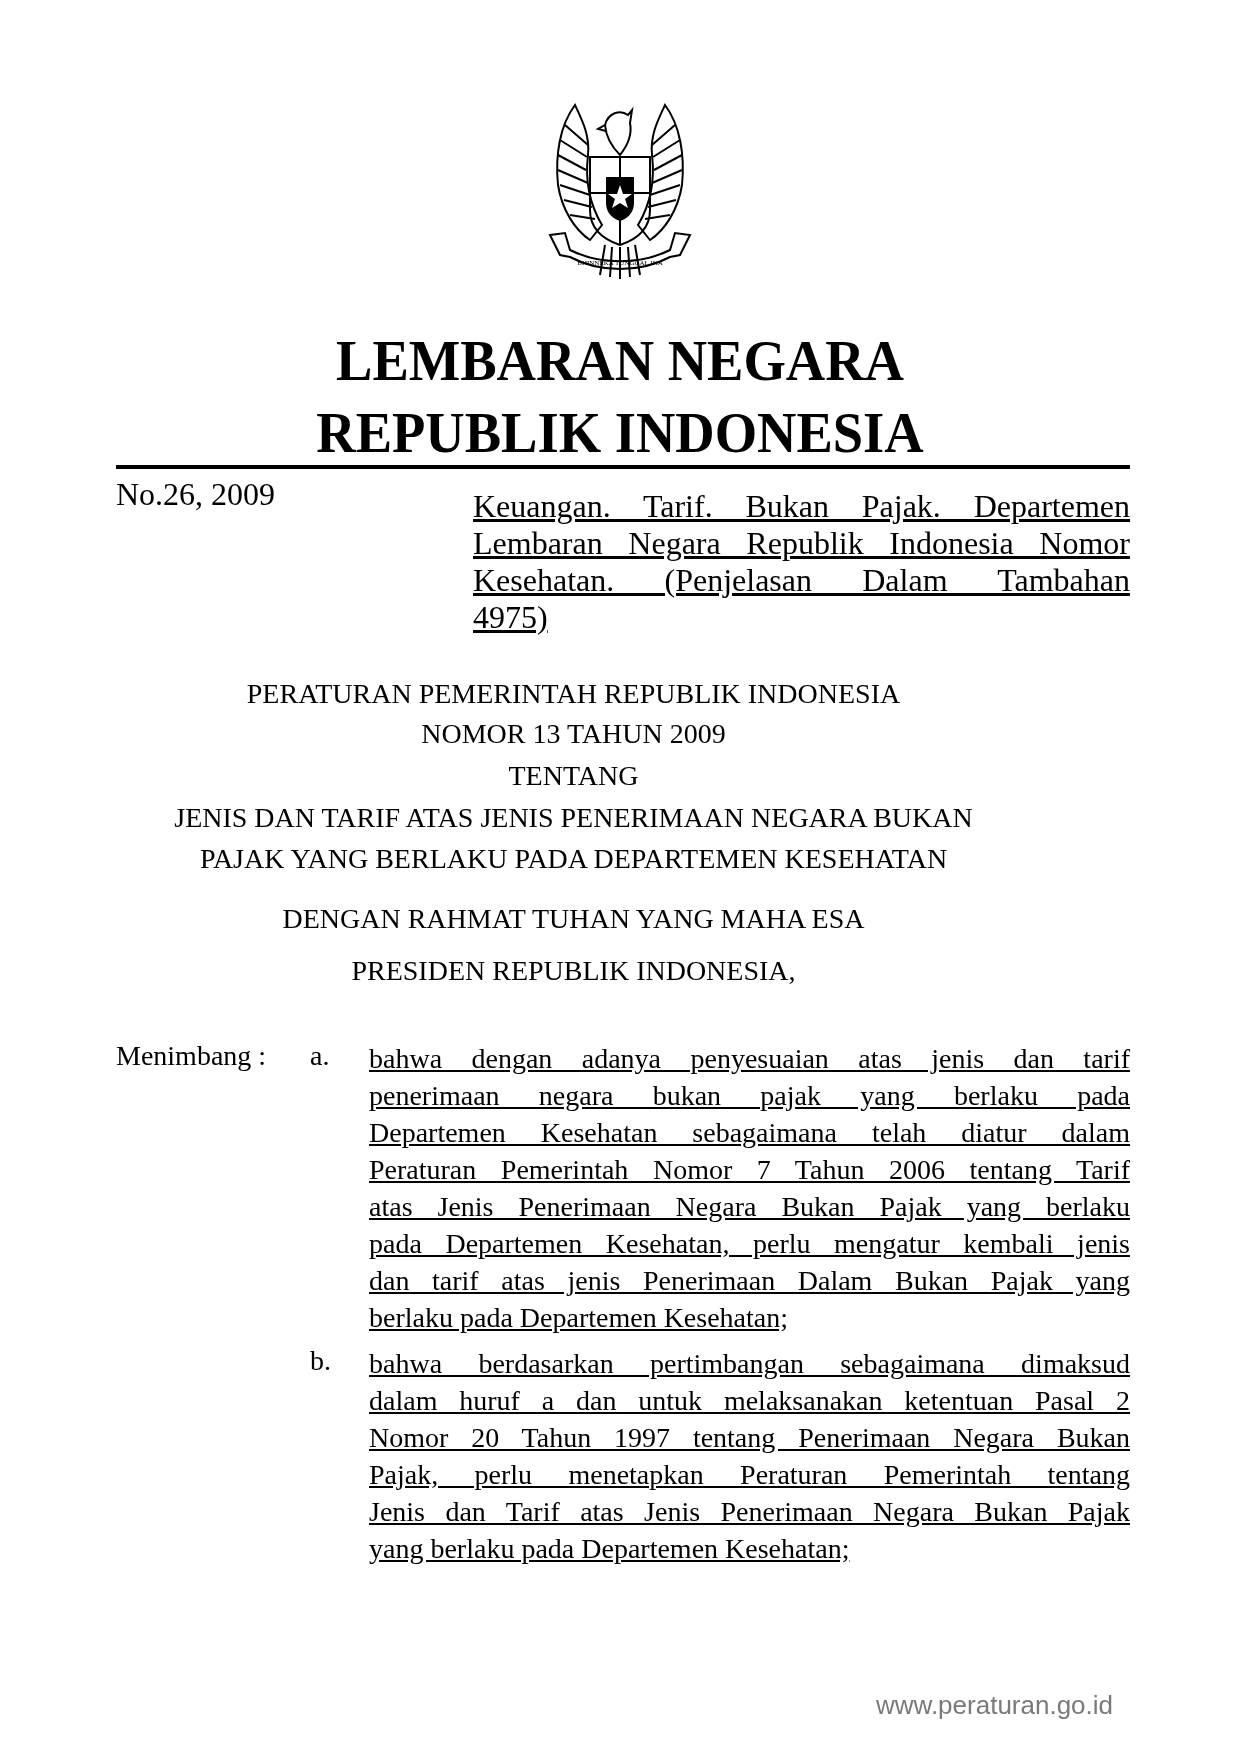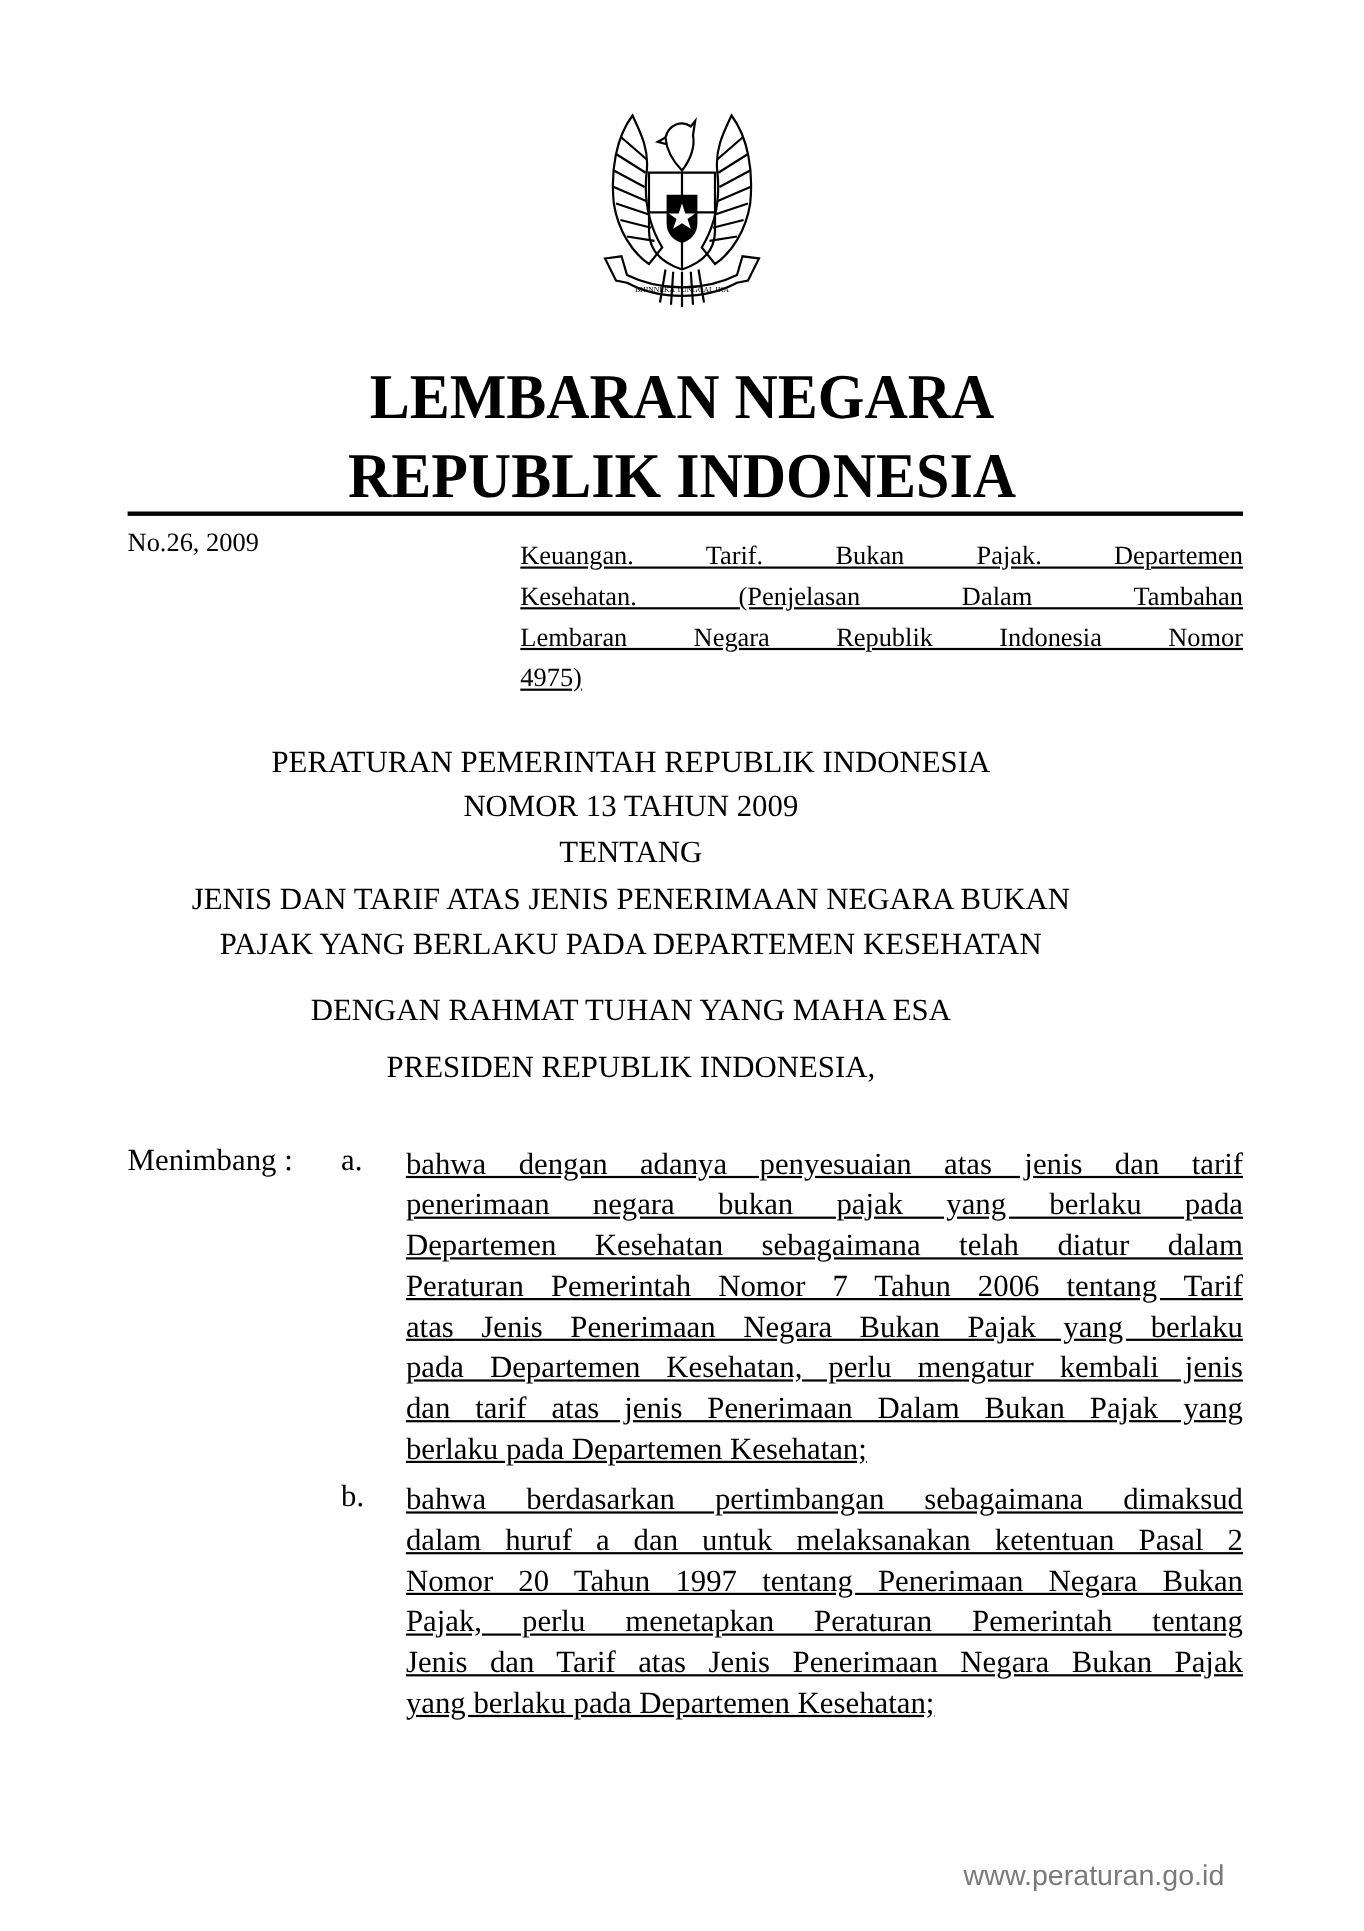--- a/index.html
+++ b/index.html
@@ -4,21 +4,21 @@
 <style>
   html, body { margin:0; padding:0; background:#ffffff; }
   body { width:1240px; height:1755px; position:relative; overflow:hidden;
          font-family:"Liberation Serif", "DejaVu Serif", serif; color:#000; }
   .emblem { position:absolute; left:520px; top:85px; width:200px; height:215px; }
   .title { position:absolute; left:0; width:1240px; text-align:center;
            font-weight:bold; font-size:58px; letter-spacing:0px; line-height:1; transform:scaleX(0.94); }
   .title.l1 { top:332px; }
   .title.l2 { top:404px; }
   .rule { position:absolute; left:116px; top:465px; width:1014px; height:4px; background:#000; }
-  .body-text { font-size:24px; line-height:37px; }
+  .body-text { font-size:32px; line-height:37px; }
   .no { position:absolute; left:116px; top:476px; }
   .summary { position:absolute; left:473px; top:488px; width:657px; text-align:justify; text-align-last:left;text-decoration:underline; }
   .summary span { display:block; text-align:justify; text-align-last:justify; }
   .summary span.last { text-align-last:left; }
   .center { position:absolute; left:0; width:1147px; text-align:center; font-size:28px; }
   .lbl { position:absolute; left:116px; font-size:28px; }
   .letter { position:absolute; font-size:28px; }
   .para { position:absolute; left:369px; width:761px; font-size:28px; line-height:37px; }
   .para span { display:block; text-align:justify; text-align-last:justify; white-space:nowrap;text-decoration:underline; }
   .para span.last { text-align-last:left; }
@@ -55,22 +55,22 @@
   </svg>
 </div>
 
 <div class="title l1">LEMBARAN NEGARA</div>
 <div class="title l2">REPUBLIK INDONESIA</div>
 <div class="rule"></div>
 
 <div class="no body-text">No.26, 2009</div>
 <div class="summary body-text">
   <span>Keuangan. Tarif. Bukan Pajak. Departemen</span>
+  <span>Lembaran Negara Republik Indonesia Nomor</span>
   <span>Kesehatan. (Penjelasan Dalam Tambahan</span>
-  <span>Lembaran Negara Republik Indonesia Nomor</span>
   <span class="last">4975)</span>
 </div>
 
 <div class="center" style="top:678px">PERATURAN PEMERINTAH REPUBLIK INDONESIA</div>
 <div class="center" style="top:718px">NOMOR  13  TAHUN 2009</div>
 <div class="center" style="top:760px">TENTANG</div>
 <div class="center" style="top:802px">JENIS DAN TARIF ATAS JENIS PENERIMAAN NEGARA BUKAN</div>
 <div class="center" style="top:843px">PAJAK YANG BERLAKU PADA DEPARTEMEN KESEHATAN</div>
 <div class="center" style="top:903px">DENGAN RAHMAT TUHAN YANG MAHA ESA</div>
 <div class="center" style="top:955px">PRESIDEN REPUBLIK INDONESIA,</div>

